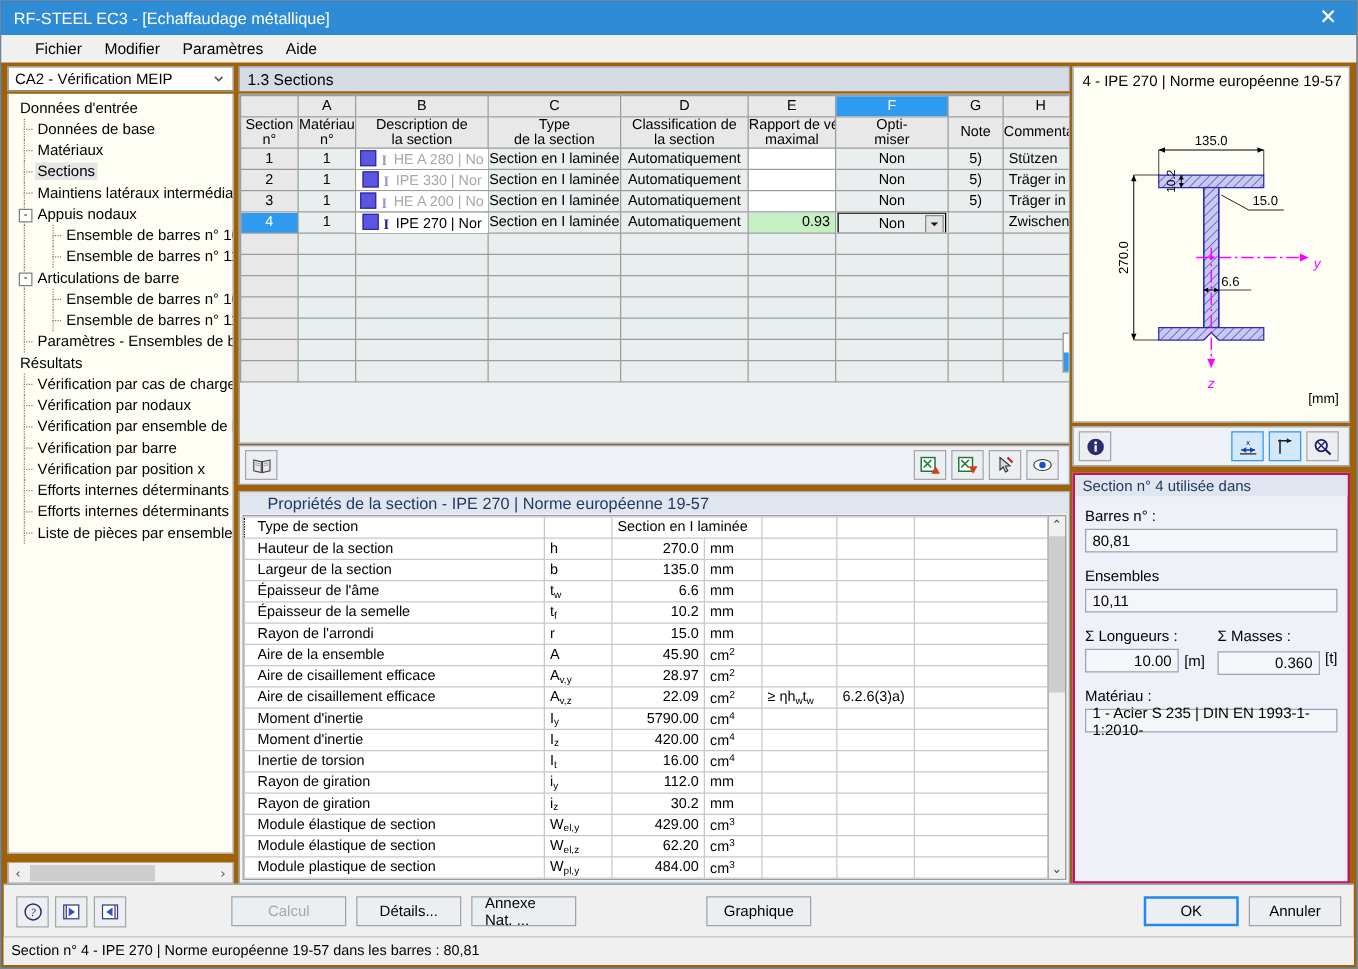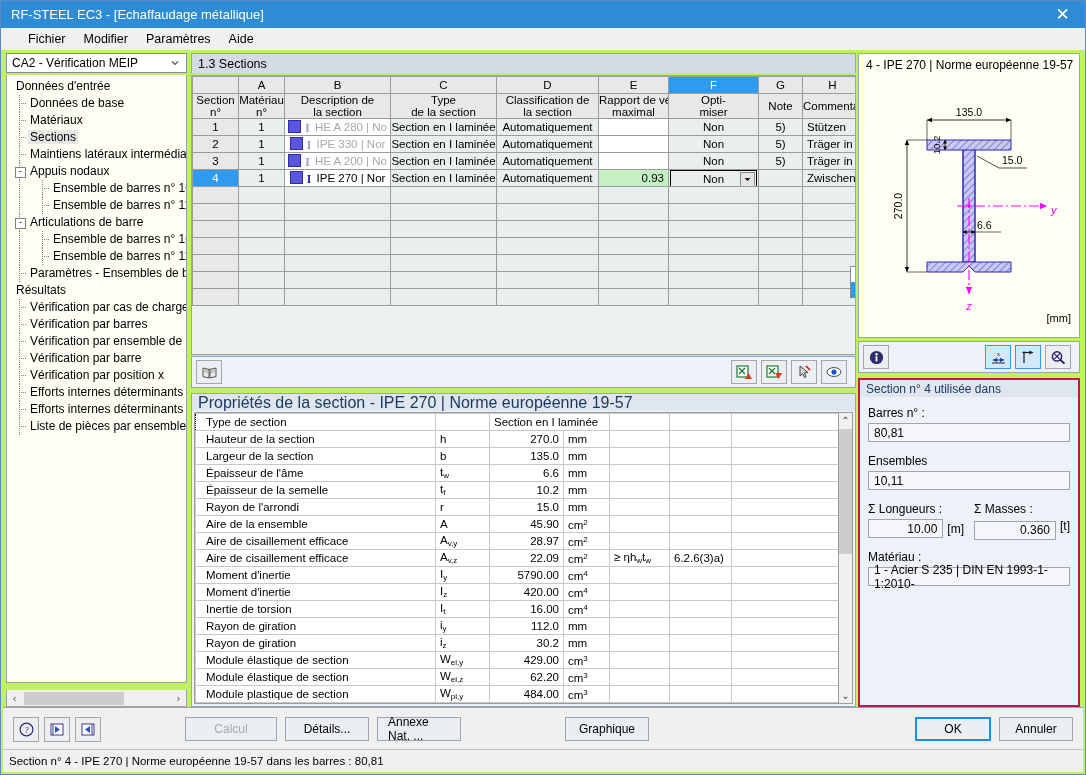--- a/index.html
+++ b/index.html
@@ -2,21 +2,21 @@
 <html><head>
 <meta charset="utf-8">
 <style>
   html,body{margin:0;padding:0;}
   body{
     width:1086px;height:775px;overflow:hidden;
     font-family:"Liberation Sans", sans-serif;
     font-size:12px;color:#000;background:#f0f0f0;
     -webkit-font-smoothing:antialiased;
   }
-  .win{position:absolute;inset:0;border:1px solid #5a8ac0;background:#bef264;box-sizing:border-box;}
+  .win{position:absolute;inset:0;border:1px solid #5a8ac0;background:#a16207;box-sizing:border-box;}
 
   
   .titlebar{
     height:27px;background:#2e8bd6;display:flex;align-items:center;
     padding:0 0 0 10px;color:#fff;font-size:13px;
   }
   .titlebar .t{flex:1;}
   .closebtn{width:45px;height:27px;display:flex;align-items:center;justify-content:center;
     color:#fff;font-size:17px;line-height:1;cursor:pointer;font-family:"DejaVu Sans",sans-serif;}
 
@@ -95,21 +95,21 @@
 
   .tbar{position:absolute;top:303px;left:0;right:0;height:32px;border:1px solid #9aa5b1;background:#eef1f7;
     box-sizing:border-box;display:flex;align-items:center;padding:0 4px;}
   .tbtn{width:24px;height:22px;border:1px solid #a6a6a6;background:#eceff2;display:flex;align-items:center;
     justify-content:center;margin-right:4px;cursor:pointer;}
   .tbtn.sel{border:1px solid #2e9bf0;background:#d3e9fb;}
   .spacer{flex:1;}
 
   
   .propwrap{position:absolute;top:340px;left:0;right:0;bottom:0;border:1px solid #9aa5b1;background:#eef1f7;box-sizing:border-box;}
-  .prophdr{height:17px;display:flex;align-items:center;padding-left:6px;font-size:16px;color:#1f3864;background:#dfe6ef;}
+  .prophdr{height:17px;display:flex;align-items:center;padding-left:22px;font-size:13px;color:#1f3864;background:#dfe6ef;}
   .proptblwrap{position:absolute;left:2px;right:2px;top:18px;bottom:2px;background:#fff;border:1px solid #9c9c9c;
     overflow:hidden;box-sizing:border-box;}
   table.props{border-collapse:collapse;table-layout:fixed;width:100%;font-size:11.5px;}
   table.props td{border:1px solid #c8c8c8;height:16px;padding:0 4px;white-space:nowrap;overflow:hidden;}
   .p-name{padding-left:10px !important;}
   .p-sym{width:54px;}
   .p-val{width:74px;text-align:right;}
   .p-unit{width:46px;}
   .p-cond{width:56px;text-align:left;}
   .p-ref{width:62px;}
@@ -194,21 +194,21 @@
             <div class="tnode lvl1"><span class="vdots"></span><span class="dots"></span><span class="lbl">Maintiens latéraux intermédiaires</span></div>
             <div class="tnode lvl1"><span class="vdots"></span><span class="expander">-</span><span class="lbl">Appuis nodaux</span></div>
             <div class="tnode lvl2"><span class="vdots"></span><span class="vdots2"></span><span class="dots2"></span><span class="lbl">Ensemble de barres n° 10 -</span></div>
             <div class="tnode lvl2"><span class="vdots"></span><span class="vdots2"></span><span class="dots2"></span><span class="lbl">Ensemble de barres n° 11 -</span></div>
             <div class="tnode lvl1"><span class="vdots"></span><span class="expander">-</span><span class="lbl">Articulations de barre</span></div>
             <div class="tnode lvl2"><span class="vdots"></span><span class="vdots2"></span><span class="dots2"></span><span class="lbl">Ensemble de barres n° 10 -</span></div>
             <div class="tnode lvl2"><span class="vdots"></span><span class="vdots2"></span><span class="dots2"></span><span class="lbl">Ensemble de barres n° 11 -</span></div>
             <div class="tnode lvl1"><span class="vdots"></span><span class="dots"></span><span class="lbl">Paramètres - Ensembles de bar</span></div>
             <div class="tnode lvl0"><span class="lbl">Résultats</span></div>
             <div class="tnode lvl1"><span class="vdots"></span><span class="dots"></span><span class="lbl">Vérification par cas de charge</span></div>
-            <div class="tnode lvl1"><span class="vdots"></span><span class="dots"></span><span class="lbl">Vérification par barres</span></div>
+            <div class="tnode lvl1"><span class="vdots"></span><span class="dots"></span><span class="lbl">Vérification par nodaux</span></div>
             <div class="tnode lvl1"><span class="vdots"></span><span class="dots"></span><span class="lbl">Vérification par ensemble de ba</span></div>
             <div class="tnode lvl1"><span class="vdots"></span><span class="dots"></span><span class="lbl">Vérification par barre</span></div>
             <div class="tnode lvl1"><span class="vdots"></span><span class="dots"></span><span class="lbl">Vérification par position x</span></div>
             <div class="tnode lvl1"><span class="vdots"></span><span class="dots"></span><span class="lbl">Efforts internes déterminants p</span></div>
             <div class="tnode lvl1"><span class="vdots"></span><span class="dots"></span><span class="lbl">Efforts internes déterminants p</span></div>
             <div class="tnode lvl1"><span class="vdots"></span><span class="dots"></span><span class="lbl">Liste de pièces  par ensemble d</span></div>
           </div>
       </div>
       <div class="hscroll">
         <div class="sb">‹</div>

